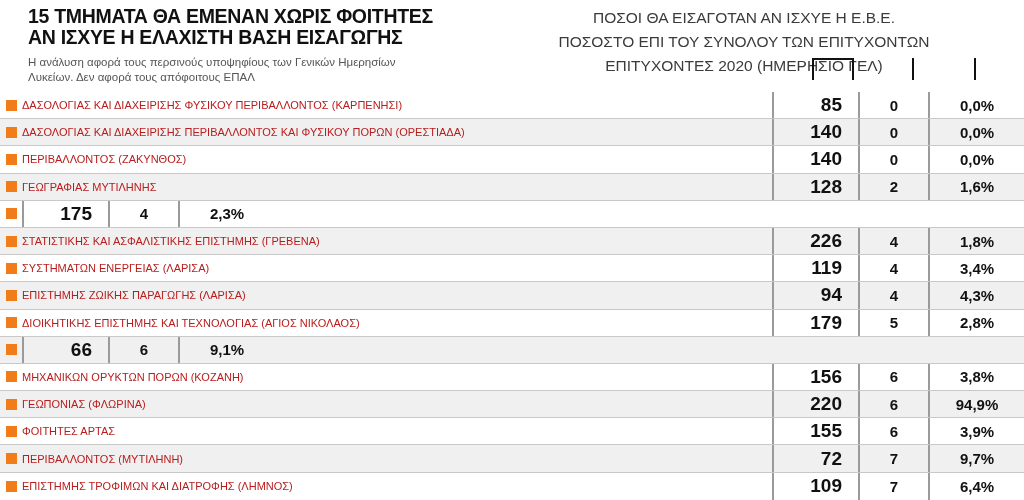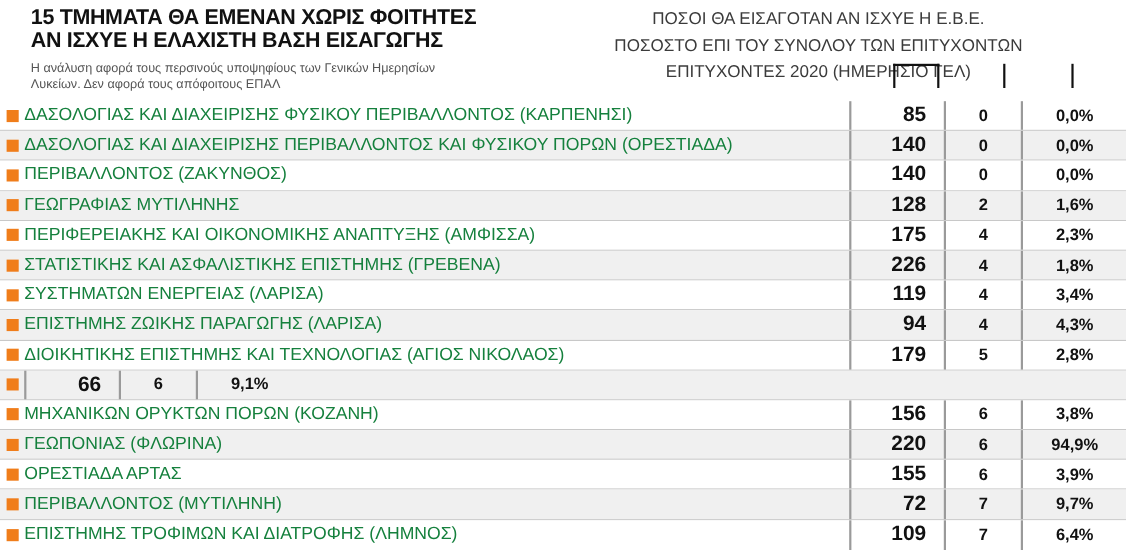--- a/index.html
+++ b/index.html
@@ -99,22 +99,22 @@
     flex: 0 0 22px;
   }
   .sq {
     width: 11px; height: 11px;
     background: #f07d1a;
   }
   .c-name {
     flex: 1 1 auto;
     display: flex;
     align-items: center;
-    font-size: 16px;
-    color: #15803d;
+    font-size: 11px;
+    color: #b91c1c;
     white-space: nowrap;
     overflow: hidden;
     padding-right: 22px;
   }
   .c-num {
     flex: 0 0 86px;
     display: flex;
     align-items: center;
     justify-content: flex-end;
     padding-right: 16px;
@@ -210,21 +210,20 @@
       <div class="c-name">ΓΕΩΓΡΑΦΙΑΣ ΜΥΤΙΛΗΝΗΣ</div>
       <div class="c-num">128</div>
       <div class="c-num2">2</div>
       <div class="c-pct">1,6%</div>
     </div>
 
     <div class="row odd">
       <div class="c-marker">
           <span class="sq"></span>
         </div>
-      <div class="c-name">ΠΕΡΙΦΕΡΕΙΑΚΗΣ ΚΑΙ ΟΙΚΟΝΟΜΙΚΗΣ ΑΝΑΠΤΥΞΗΣ (ΑΜΦΙΣΣΑ)</div>
       <div class="c-num">175</div>
       <div class="c-num2">4</div>
       <div class="c-pct">2,3%</div>
     </div>
 
     <div class="row even">
       <div class="c-marker">
           <span class="sq"></span>
         </div>
       <div class="c-name">ΣΤΑΤΙΣΤΙΚΗΣ ΚΑΙ ΑΣΦΑΛΙΣΤΙΚΗΣ ΕΠΙΣΤΗΜΗΣ (ΓΡΕΒΕΝΑ)</div>
@@ -289,21 +288,21 @@
       <div class="c-name">ΓΕΩΠΟΝΙΑΣ (ΦΛΩΡΙΝΑ)</div>
       <div class="c-num">220</div>
       <div class="c-num2">6</div>
       <div class="c-pct">94,9%</div>
     </div>
 
     <div class="row odd">
       <div class="c-marker">
           <span class="sq"></span>
         </div>
-      <div class="c-name">ΟΡΕΣΤΙΑΔΑ ΑΡΤΑΣ</div>
+      <div class="c-name">ΦΟΙΤΗΤΕΣ ΑΡΤΑΣ</div>
       <div class="c-num">155</div>
       <div class="c-num2">6</div>
       <div class="c-pct">3,9%</div>
     </div>
 
     <div class="row even">
       <div class="c-marker">
           <span class="sq"></span>
         </div>
       <div class="c-name">ΠΕΡΙΒΑΛΛΟΝΤΟΣ (ΜΥΤΙΛΗΝΗ)</div>

